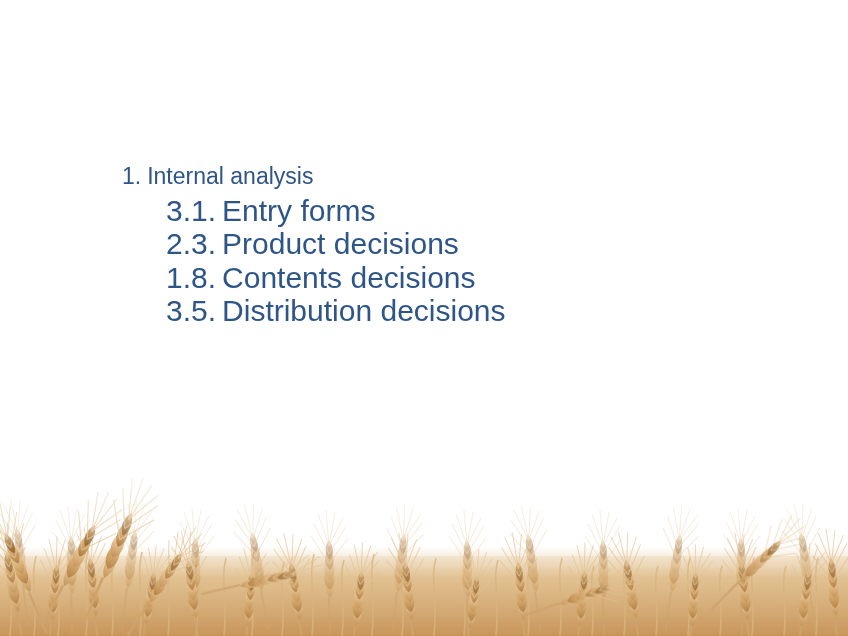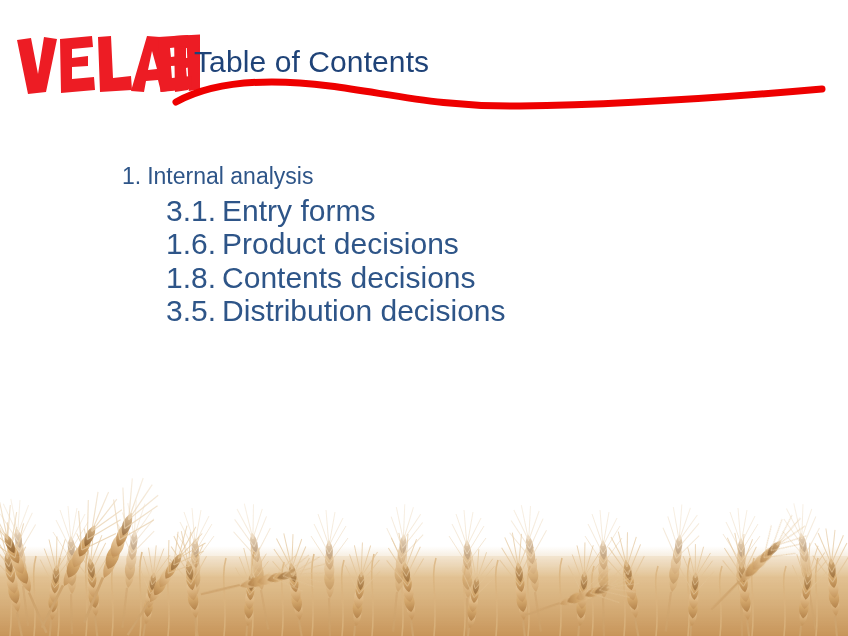--- a/index.html
+++ b/index.html
@@ -91,56 +91,25 @@
     height: 200px;
     overflow: hidden;
   }
   #wheat-band svg { display: block; }
 </style>
 </head>
 <body>
 
 <div id="slide">
 
-  <div id="header">
-
-    <div id="brand-logo" aria-label="VELARTE">
-      <svg width="186" height="62" viewBox="0 0 186 62" xmlns="http://www.w3.org/2000/svg">
-        <g fill="#ED1C24">
-
-          <path d="M3,6 L17,4 L24,40 L30,3 L43,5 L32,58 L14,60 Z"></path>
-
-          <path d="M46,5 L78,2 L79,13 L58,15 L58,24 L74,22 L74,32 L58,33 L58,45 L80,43 L81,56 L47,59 Z"></path>
-
-          <path d="M84,3 L97,2 L99,44 L117,42 L118,56 L86,58 Z"></path>
-
-          <path d="M133,2 L146,3 L160,56 L147,58 L144,46 L132,47 L130,58 L117,57 Z M134,36 L143,35 L138,17 Z"></path>
-
-          <path d="M163,3 L185,1 L191,4 L194,18 L189,27 L198,55 L185,57 L179,33 L175,34 L177,56 L164,58 Z M175,13 L175,24 L184,23 L183,12 Z" transform="translate(-3,0)"></path>
-
-          <path d="M197,2 L232,0 L233,12 L222,13 L225,55 L212,57 L210,14 L198,15 Z" transform="translate(-33,0) scale(0.98,1)"></path>
-
-          <path d="M238,2 L269,0 L270,11 L250,13 L251,22 L266,20 L267,30 L251,31 L252,43 L272,41 L273,54 L240,57 Z" transform="translate(-84,1) scale(0.96,1)"></path>
-        </g>
-      </svg>
-    </div>
-
-    <div id="slide-title">Table of Contents</div>
-
-    <div id="title-underline-wave">
-      <svg width="848" height="56" viewBox="0 0 848 56" xmlns="http://www.w3.org/2000/svg">
-        <path d="M176,40 C214,19 268,16 330,24 C392,32 440,45 520,44 C610,43 720,36 822,27" fill="none" stroke="#EE0000" stroke-width="7" stroke-linecap="round"></path>
-      </svg>
-    </div>
-  </div>
 
   <div id="toc">
       <div class="toc-item level-1"><span class="toc-num">1.</span><span>Internal analysis</span></div>
       <div class="toc-item level-2"><span class="toc-num">3.1.</span><span>Entry forms</span></div>
-      <div class="toc-item level-2"><span class="toc-num">1.6.</span><span>Product decisions</span></div>
+      <div class="toc-item level-2"><span class="toc-num">2.3.</span><span>Product decisions</span></div>
       <div class="toc-item level-2"><span class="toc-num">1.8.</span><span>Contents decisions</span></div>
       <div class="toc-item level-2"><span class="toc-num">3.5.</span><span>Distribution decisions</span></div>
     </div>
 
   <div id="wheat-band">
     <svg width="848" height="200" viewBox="0 0 848 200" xmlns="http://www.w3.org/2000/svg">
       <defs>
         <linearGradient id="fadeUp" x1="0" y1="1" x2="0" y2="0">
           <stop offset="0%" stop-color="#ffffff" stop-opacity="1"></stop>
           <stop offset="45%" stop-color="#ffffff" stop-opacity="1"></stop>

